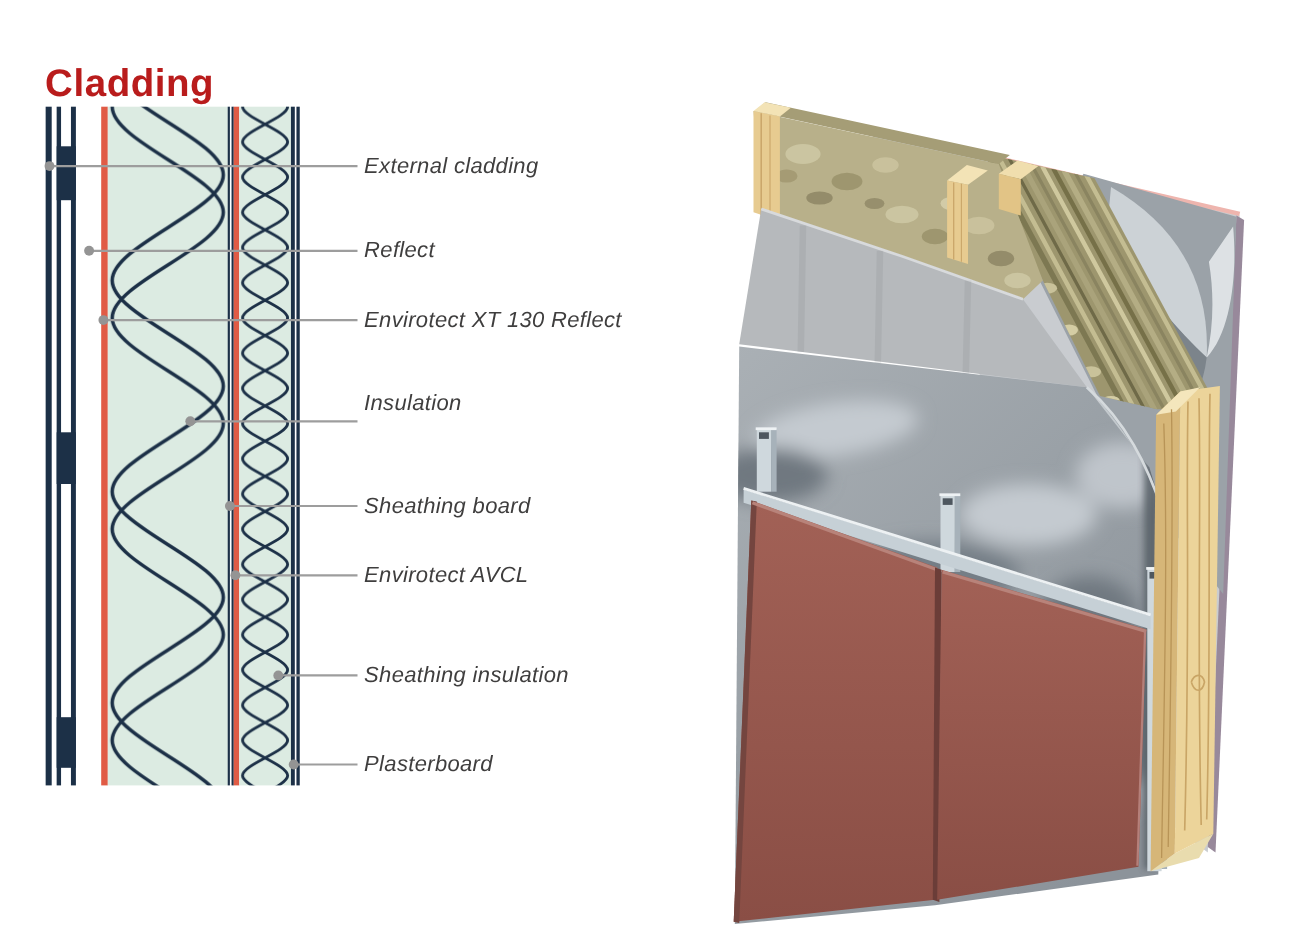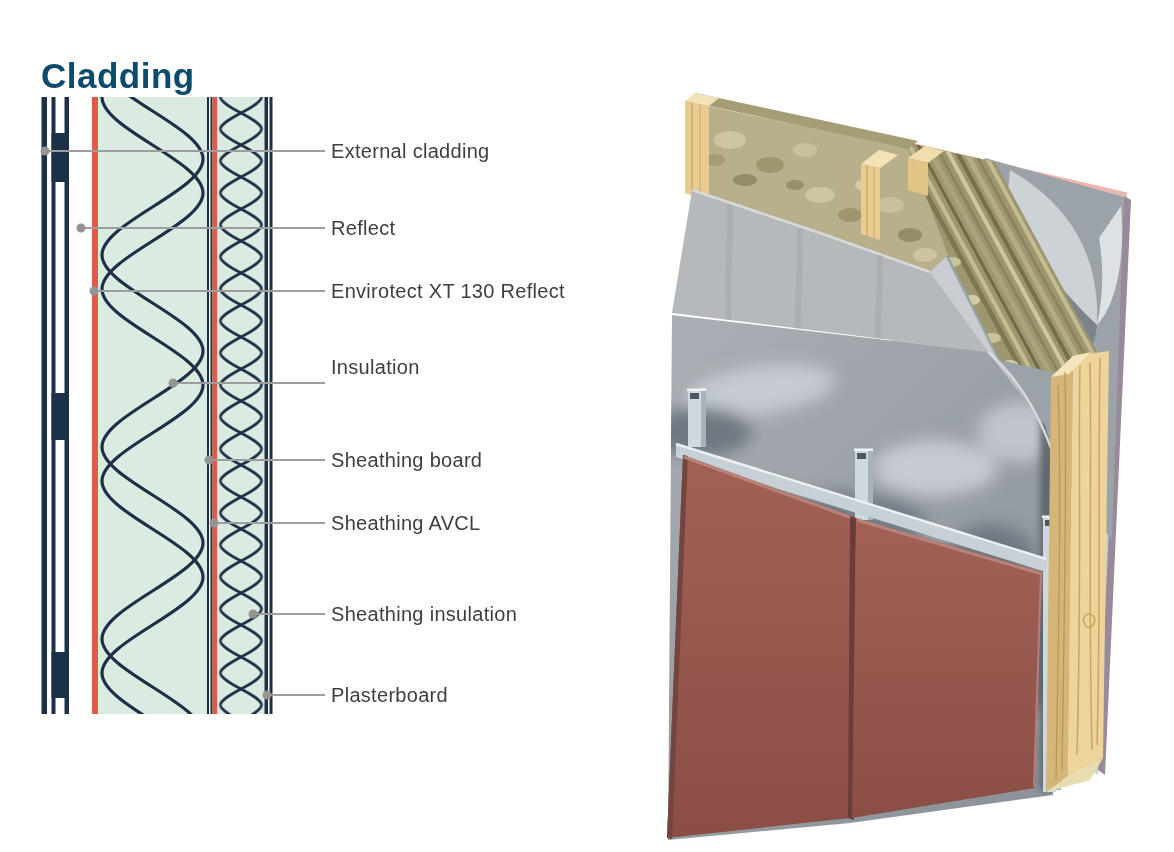--- a/index.html
+++ b/index.html
@@ -1,34 +1,34 @@
 <!DOCTYPE html>
 <html><head>
 <meta charset="utf-8">
 <style>
   html,body{margin:0;padding:0;background:#ffffff;}
   body{width:1174px;height:852px;position:relative;overflow:hidden;
        font-family:"Liberation Sans","DejaVu Sans",sans-serif;}
   #page-title{position:absolute;left:41px;top:33px;font-size:35px;font-weight:800;
-      color:#0c4a6e;letter-spacing:.5px;}
+      color:#b91c1c;letter-spacing:.5px;}
   .layer-label{position:absolute;left:331px;font-size:20px;color:#3f3e3e;
-      letter-spacing:.3px;white-space:nowrap;line-height:26px;}
+      letter-spacing:.3px;white-space:nowrap;line-height:26px;font-style:italic;}
   #gfx{position:absolute;left:0;top:0;}
 </style>
 </head>
 <body>
 
 <h1 id="page-title">Cladding</h1>
 
 <div class="layer-label" style="top:138px">External cladding</div>
 <div class="layer-label" style="top:215px">Reflect</div>
 <div class="layer-label" style="top:278px">Envirotect XT 130 Reflect</div>
 <div class="layer-label" style="top:354px">Insulation</div>
 <div class="layer-label" style="top:447px">Sheathing board</div>
-<div class="layer-label" style="top:510px">Sheathing AVCL</div>
+<div class="layer-label" style="top:510px">Envirotect AVCL</div>
 <div class="layer-label" style="top:601px">Sheathing insulation</div>
 <div class="layer-label" style="top:682px">Plasterboard</div>
 
 <svg id="gfx" width="1174" height="852" viewBox="0 0 1174 852">
   <defs>
     <pattern id="patBig" x="98" y="97" width="109" height="192" patternUnits="userSpaceOnUse">
       <path d="M 4 0 C 4 32 105 64 105 96 C 105 128 4 160 4 192" fill="none" stroke="#1c3047" stroke-width="3.2"></path>
       <path d="M 4 -34 C 4 -2 105 30 105 62 C 105 94 4 126 4 158 C 4 190 105 222 105 254" fill="none" stroke="#1c3047" stroke-width="3.2"></path>
     </pattern>
     <pattern id="patSmall" x="217.5" y="97" width="47" height="64" patternUnits="userSpaceOnUse">

